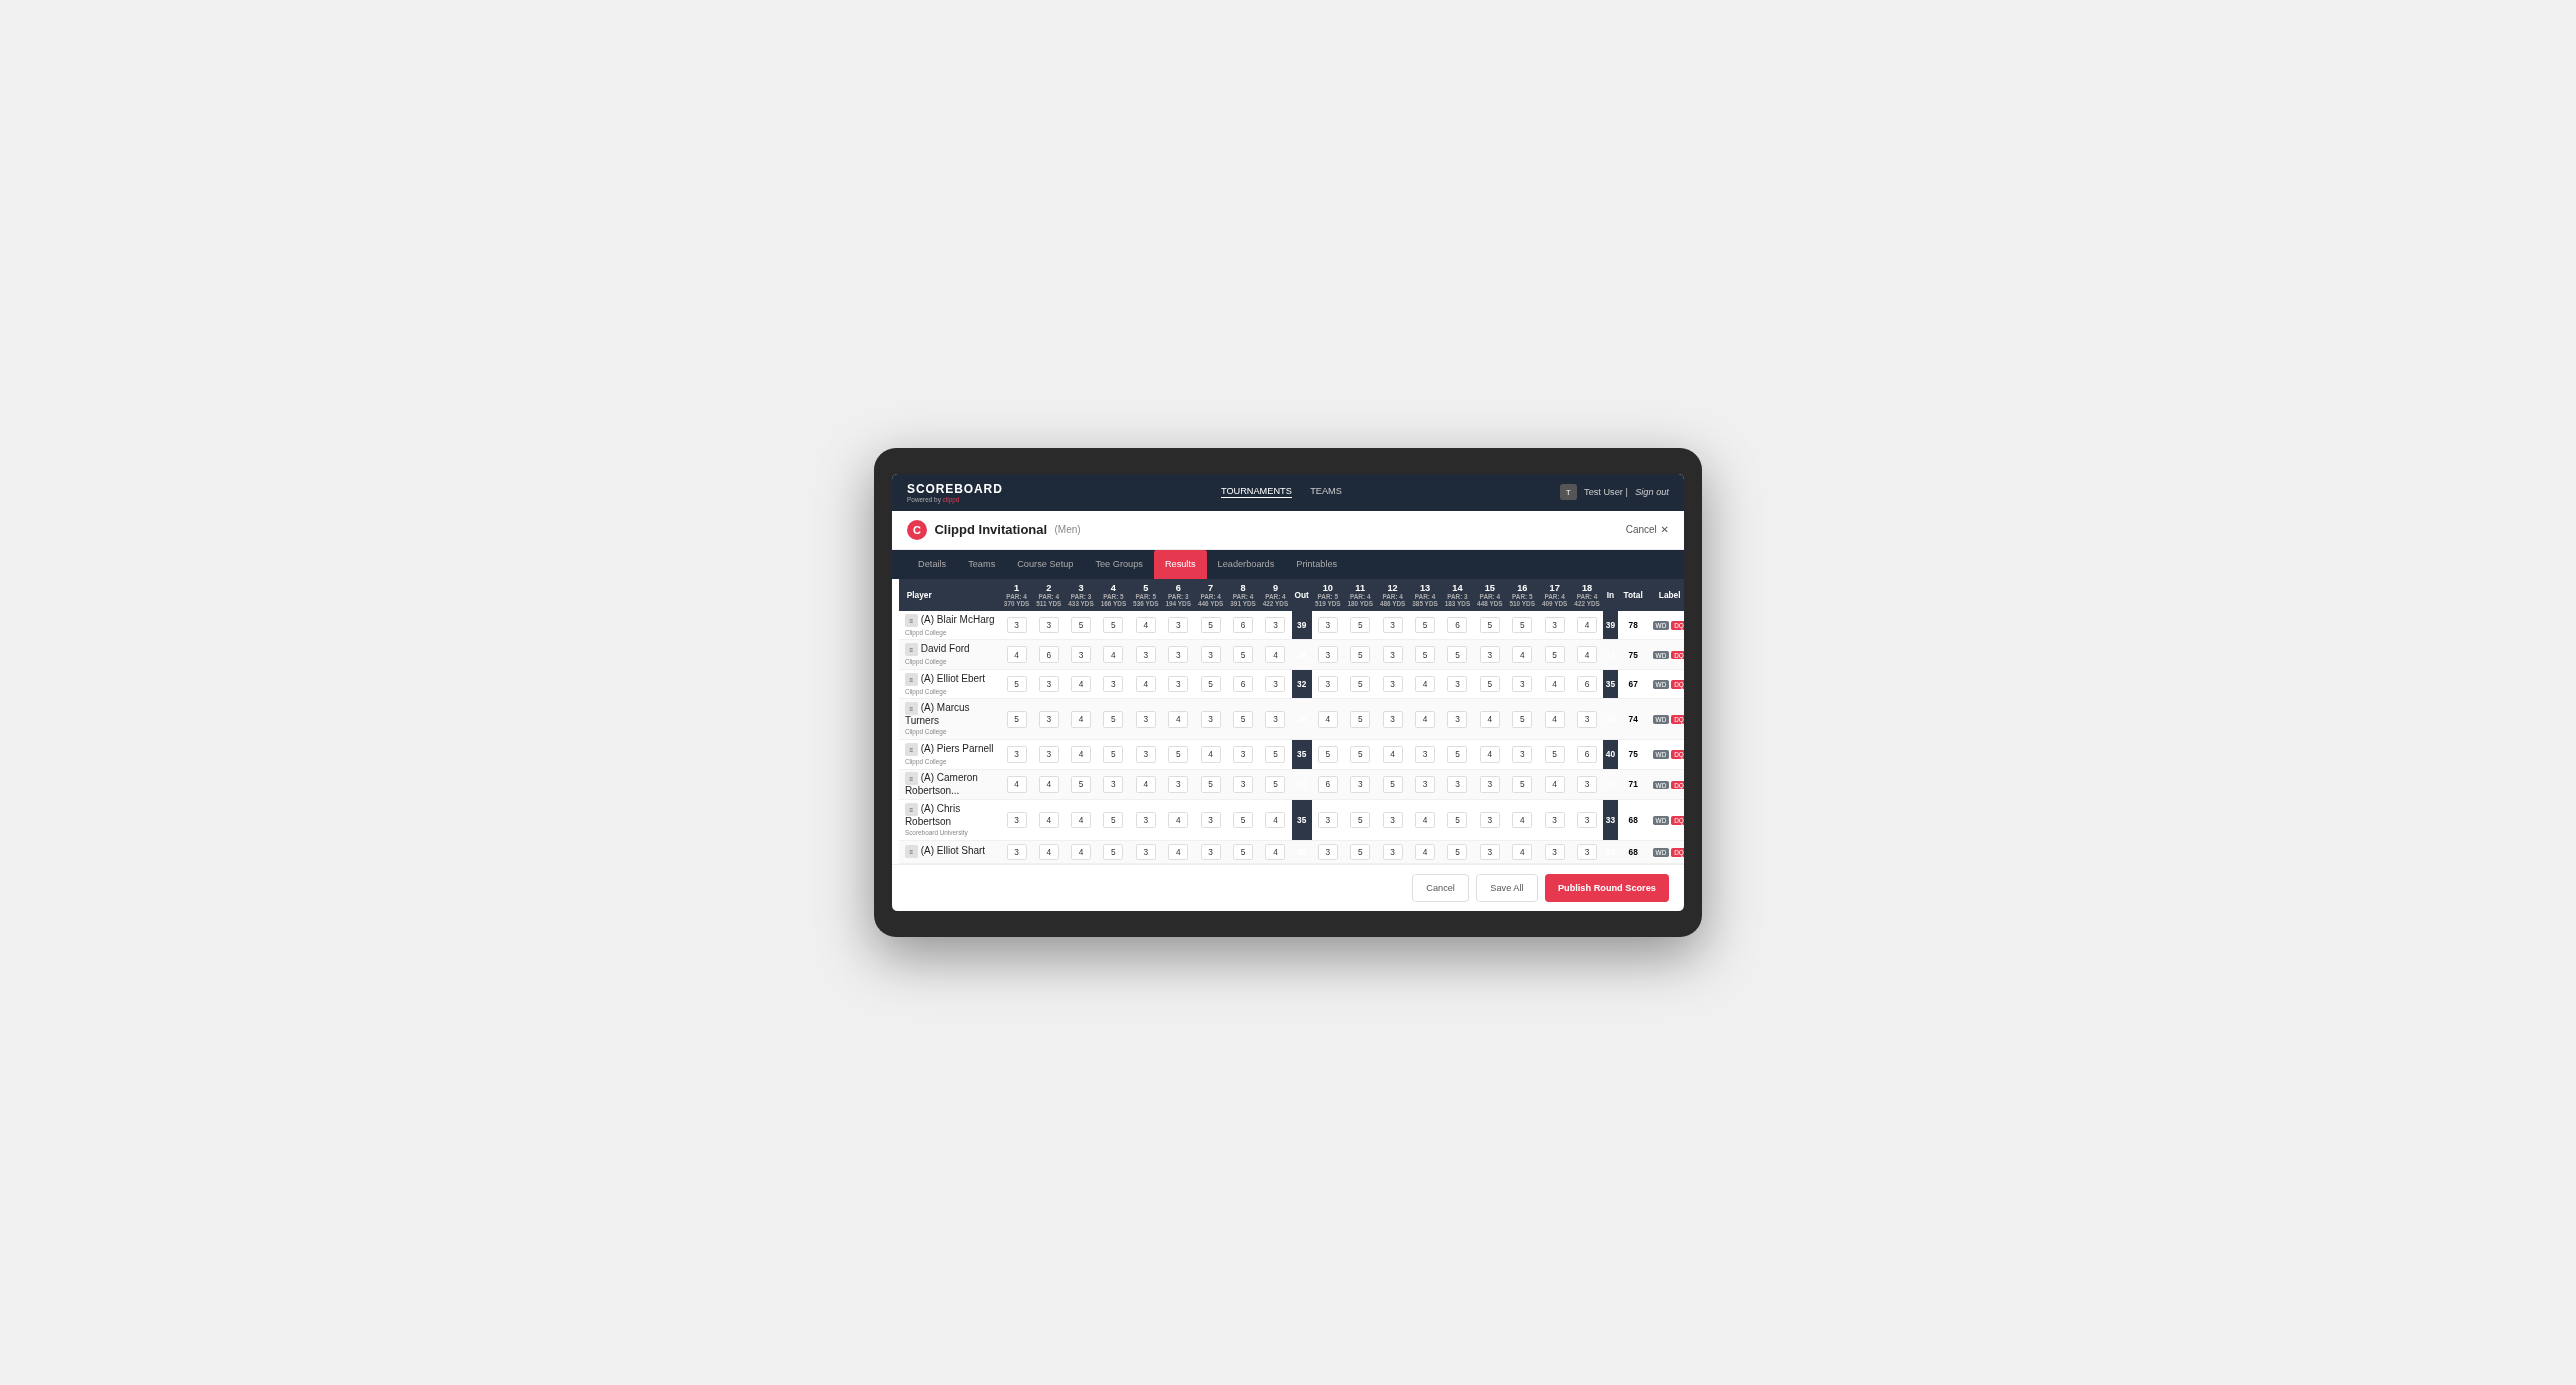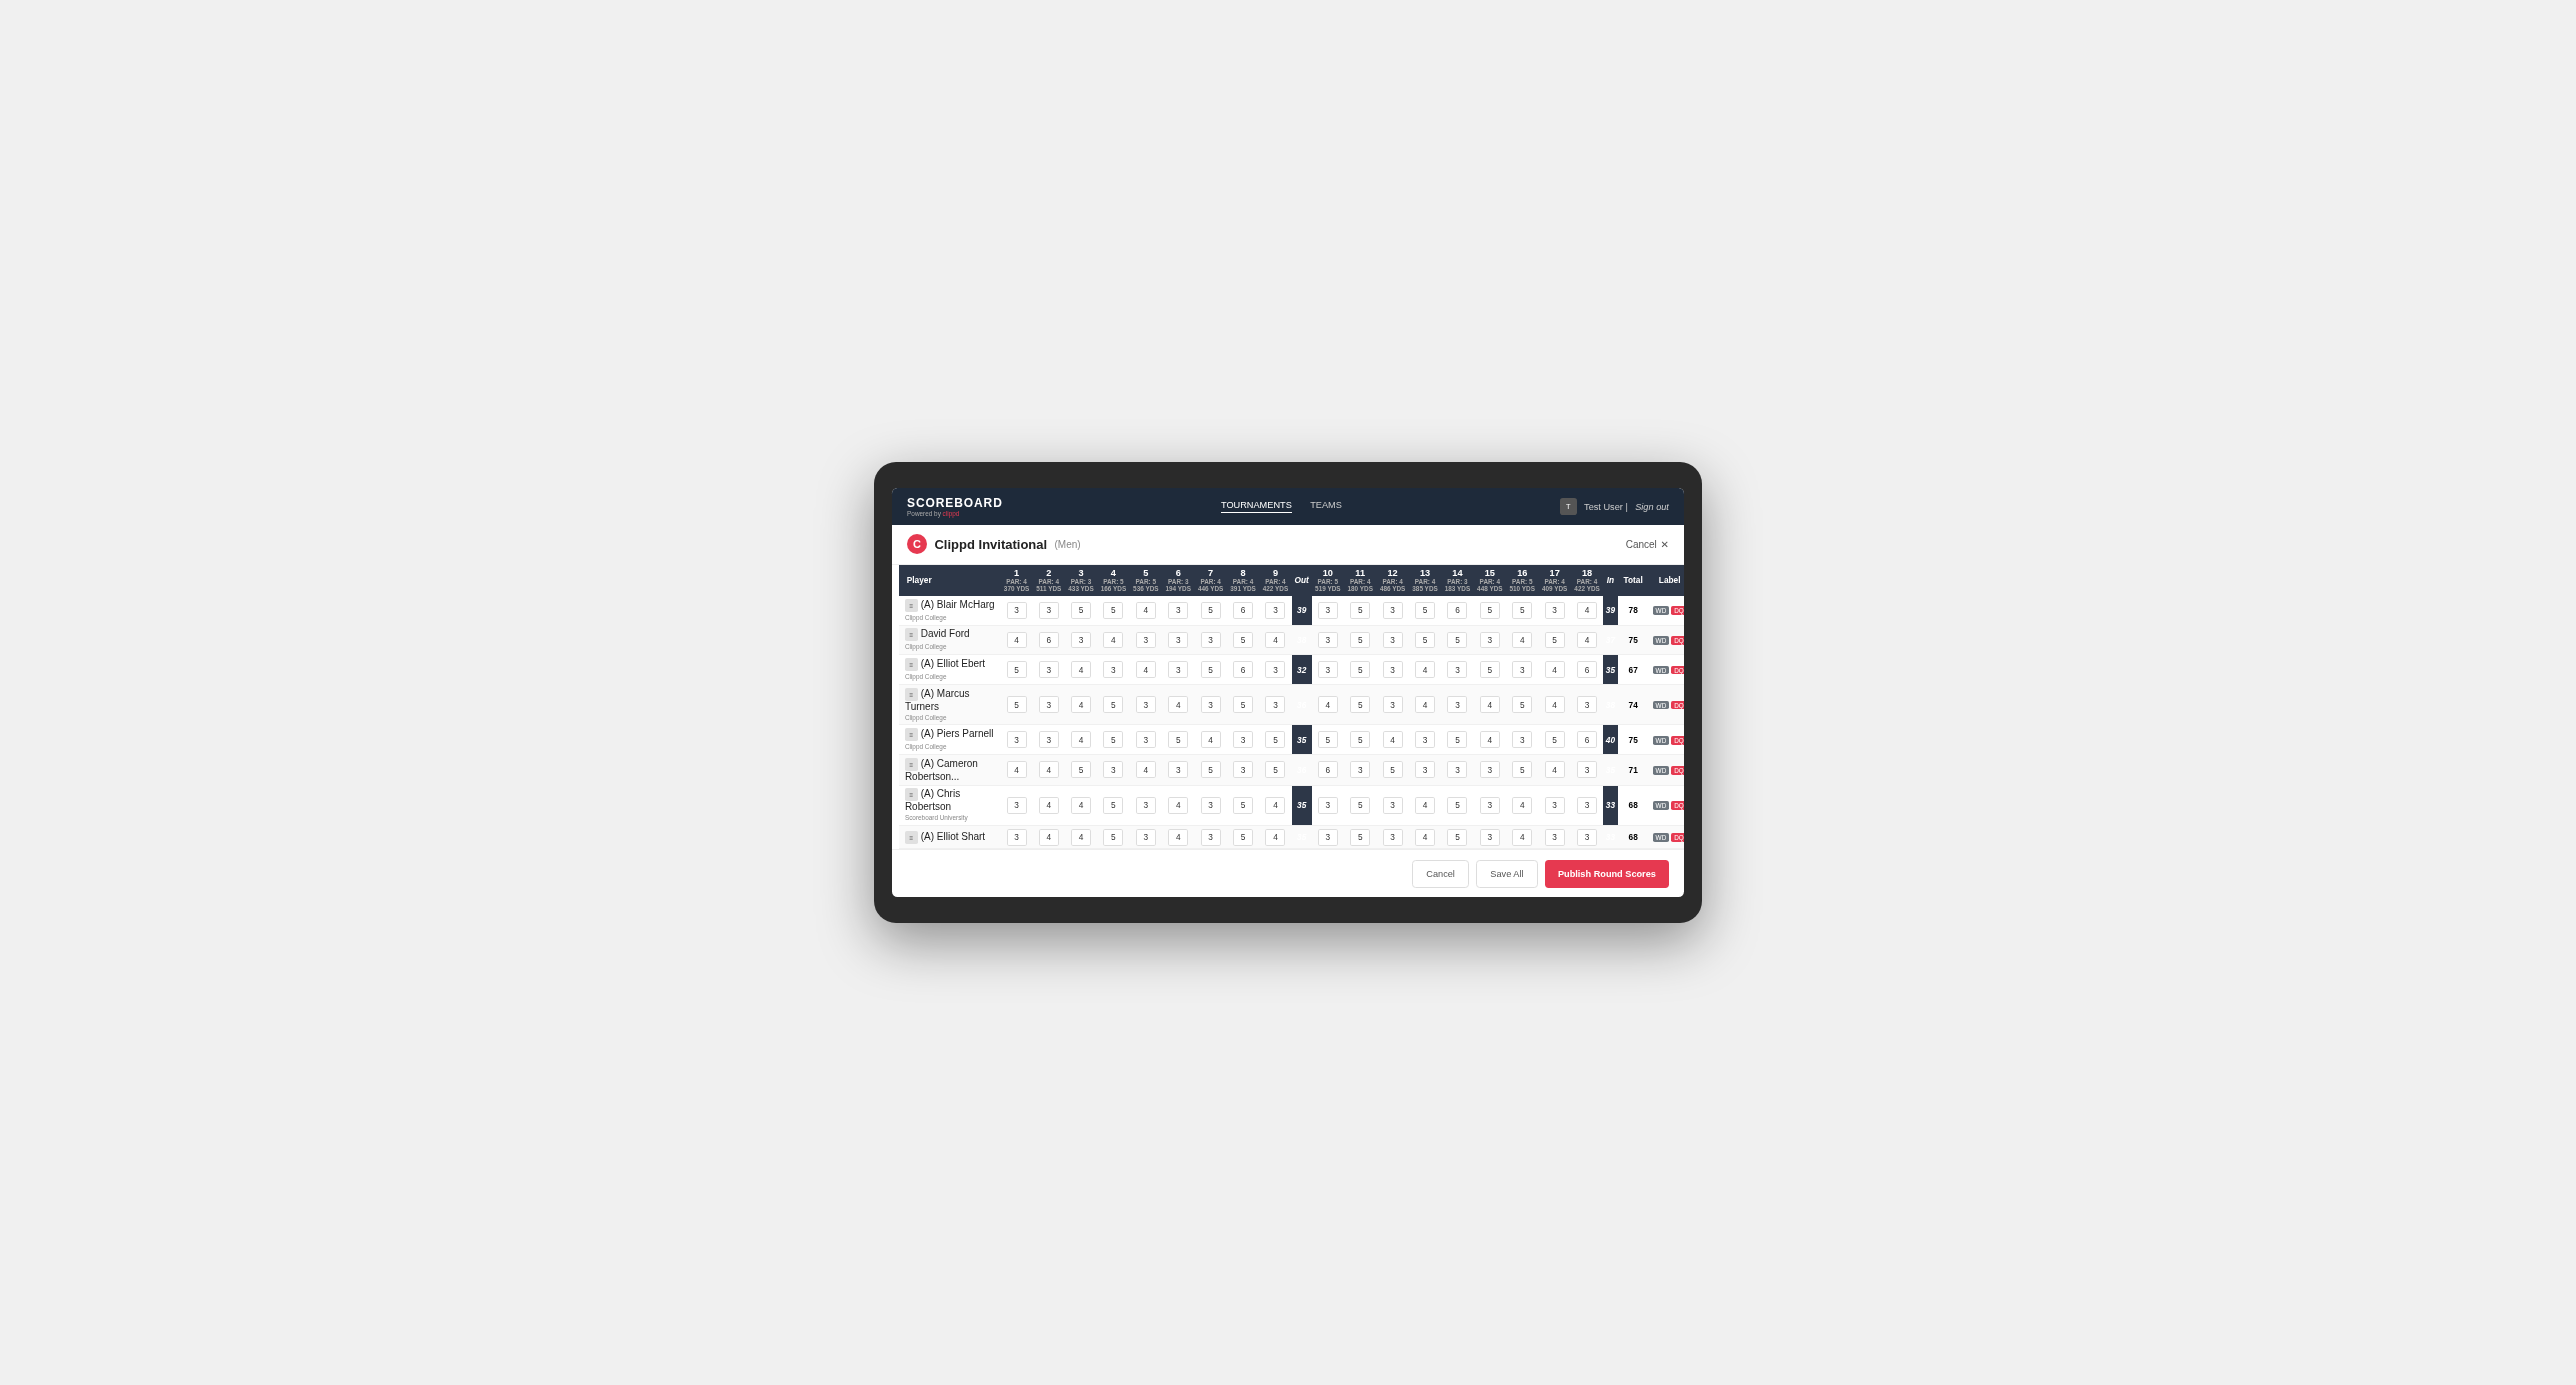--- a/index.html
+++ b/index.html
@@ -241,21 +241,20 @@
       border-radius: 1.8px;
       text-align: center;
       font-size: 8.3px;
       color: #333;
     }
     .out-in-col {
       background: #2d3748;
       color: #fff;
       font-weight: 700;
       font-size: 8.3px;
-      font-style: italic;
     }
     .total-col {
       font-weight: 700;
       font-size: 8.3px;
     }
     .label-wd {
       background: #6c757d;
       color: #fff;
       font-size: 6.4px;
       padding: 0.9px 2.8px;
@@ -384,20 +383,29 @@
           <div class="clippd-c">C</div>
           <span class="tournament-name">Clippd Invitational</span>
           <span class="tournament-gender">(Men)</span>
         </div>
         <div class="cancel-btn">
           <span>Cancel</span>
           <span>✕</span>
         </div>
       </div>
 
+      <div class="sub-nav">
+        <span class="sub-nav-tab">Details</span>
+        <span class="sub-nav-tab">Teams</span>
+        <span class="sub-nav-tab">Course Setup</span>
+        <span class="sub-nav-tab">Tee Groups</span>
+        <span class="sub-nav-tab active">Results</span>
+        <span class="sub-nav-tab">Leaderboards</span>
+        <span class="sub-nav-tab">Printables</span>
+      </div>
 
 
       <div class="scorecard-wrapper">
         <table class="scorecard-table">
           <thead>
             <tr>
               <th class="player-col">Player</th>
               <th class="hole-header">
                   <div class="hole-num">1</div>
                   <div class="hole-par">PAR: 4</div>

